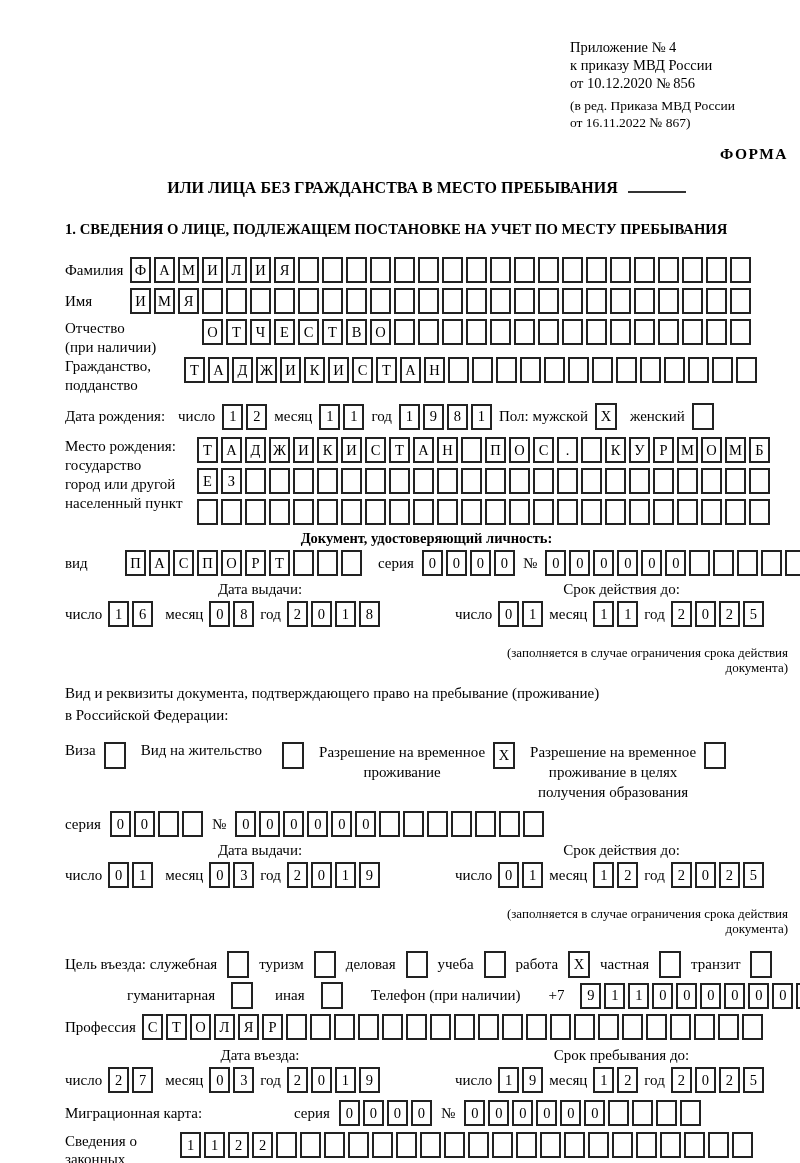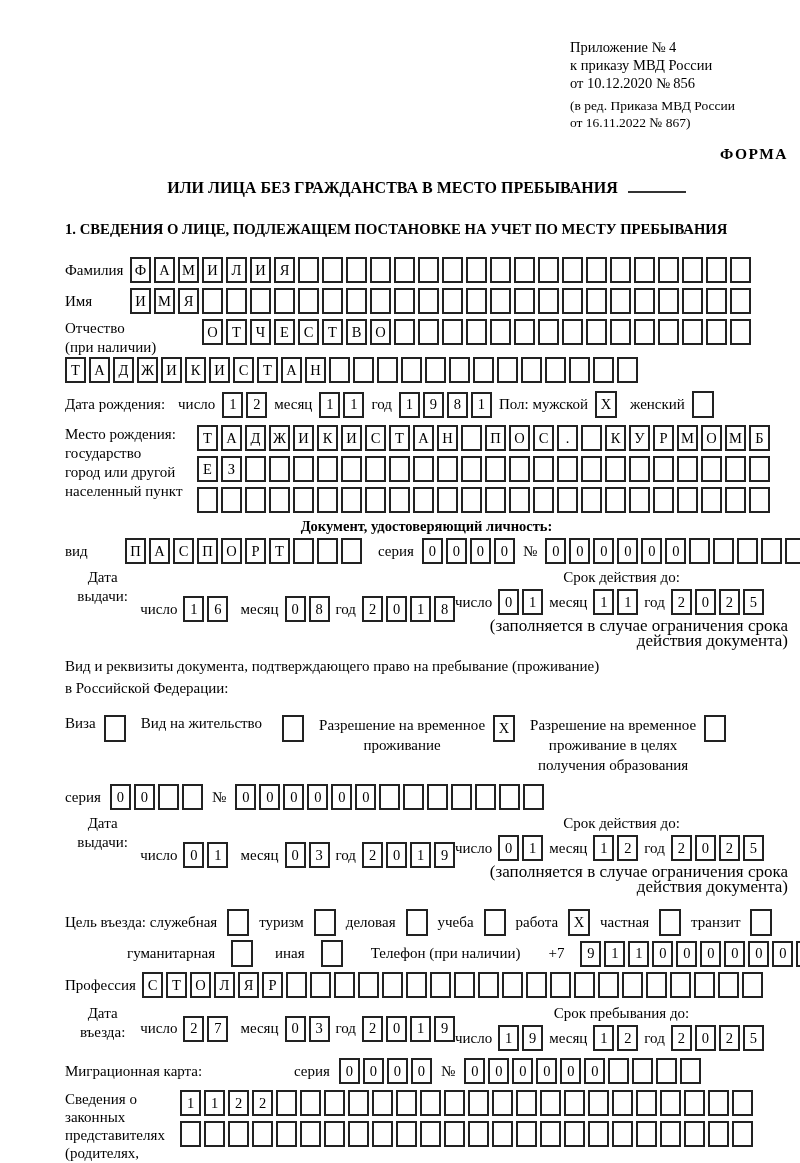--- a/index.html
+++ b/index.html
@@ -25,25 +25,25 @@
   .cells{display:flex;gap:3px;}
   .cell{
     flex:0 0 auto;width:21px;height:26px;border:2px solid #222;box-sizing:border-box;
     display:flex;align-items:center;justify-content:center;font-size:14.5px;background:#fff;
   }
   .checkbox{width:22px;height:27px;}
   .colrows{display:flex;flex-direction:column;gap:5px;}
   .dochead{text-align:center;font-weight:bold;font-size:14.5px;margin-top:5px;}
   .gap8{margin-left:8px;} .gap12{margin-left:12px;} .gap6{margin-left:6px;}
   .dates{display:flex;margin-top:4px;}
-  .dgroup-left{flex:0 0 390px;display:flex;flex-direction:row;}
+  .dgroup-left{flex:0 0 390px;display:flex;flex-direction:column;}
   .dgroup-right{flex:1;display:flex;flex-direction:column;}
   .dtitle{text-align:center;font-size:15px;line-height:19px;}
   .dline{display:flex;align-items:center;gap:6px;margin-top:2px;}
-  .dnote{font-size:17px;line-height:15px;text-align:right;margin-top:3px;}
+  .dnote{font-size:13px;line-height:15px;text-align:right;margin-top:18px;}
   .stayline{line-height:20px;margin-top:8px;}
   .permit{display:flex;align-items:flex-start;gap:15px;margin-top:17px;}
   .pitem{display:flex;align-items:flex-start;gap:8px;}
   .ptxt{text-align:center;line-height:20px;}
 </style>
 </head>
 <body>
 
 <div class="page">
 
@@ -157,20 +157,24 @@
         <div class="cell"></div>
         <div class="cell"></div>
         <div class="cell"></div>
         <div class="cell"></div>
         <div class="cell"></div>
         <div class="cell"></div>
       </div>
   </div>
 
   <div class="frow top" style="margin-top:0">
+    <div class="lblcol w119">
+      <div>Гражданство,</div>
+      <div>подданство</div>
+    </div>
     <div class="cells">
         <div class="cell">Т</div>
         <div class="cell">А</div>
         <div class="cell">Д</div>
         <div class="cell">Ж</div>
         <div class="cell">И</div>
         <div class="cell">К</div>
         <div class="cell">И</div>
         <div class="cell">С</div>
         <div class="cell">Т</div>

